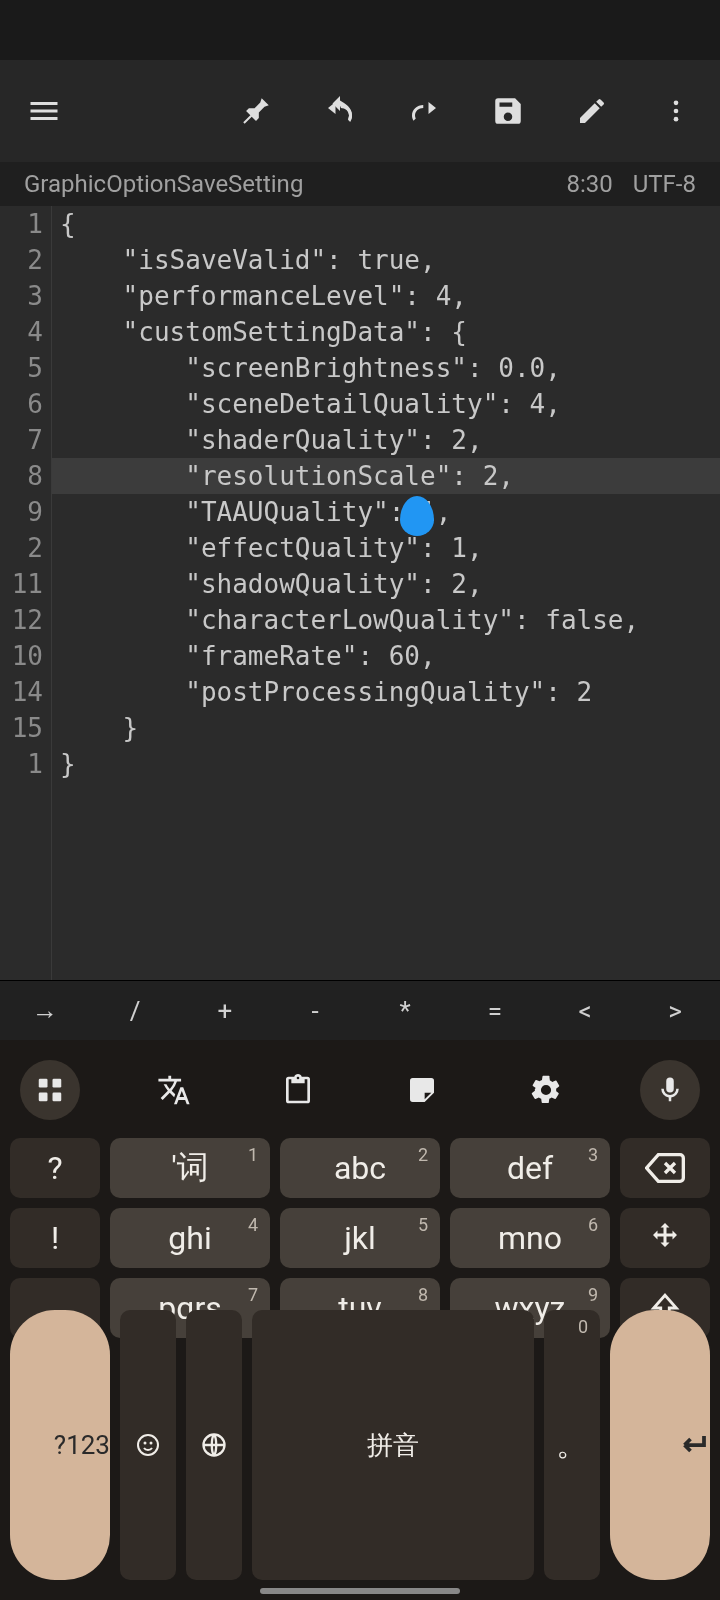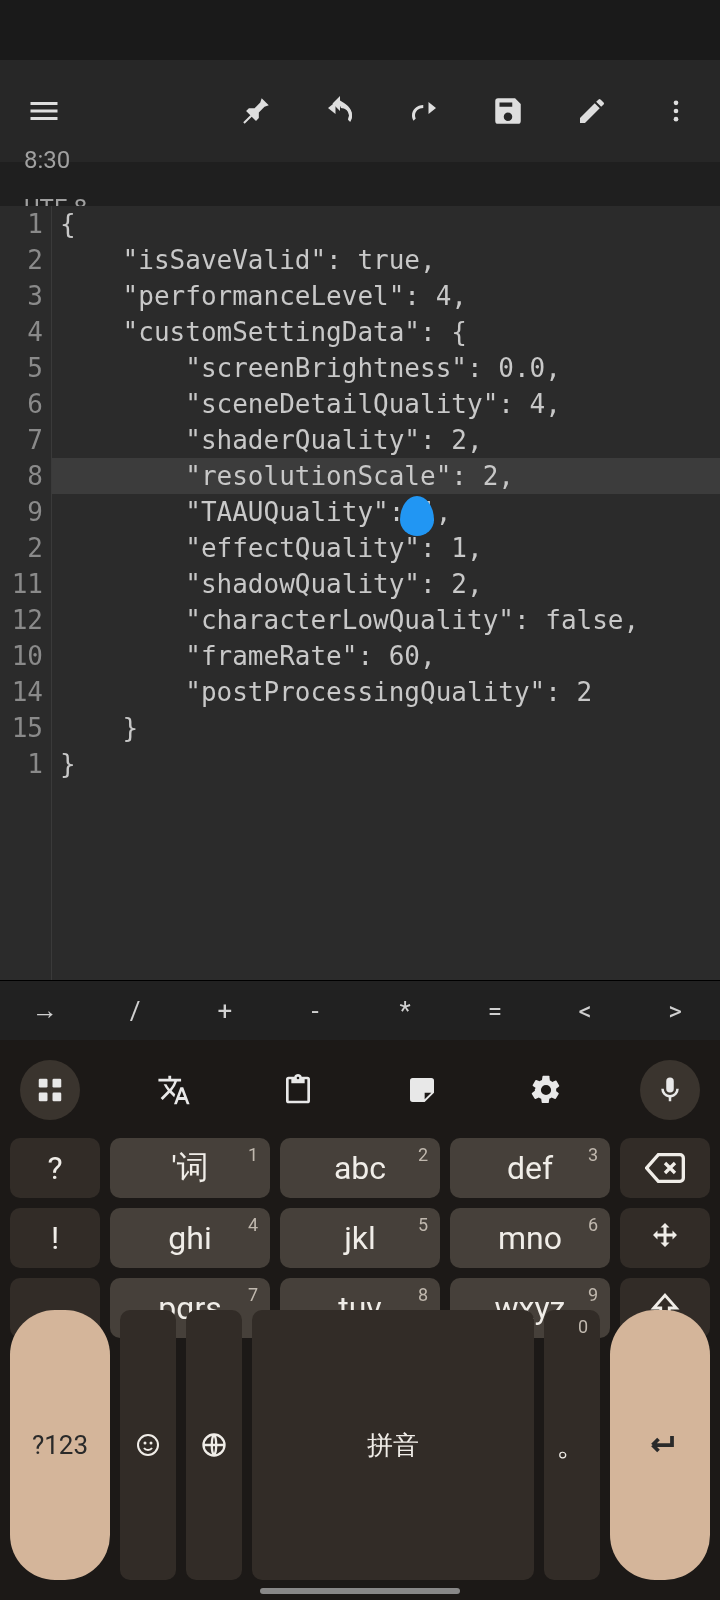--- a/index.html
+++ b/index.html
@@ -6,21 +6,21 @@
   html, body { width: 720px; height: 1600px; background: #1a1a1a; font-family: Roboto, Arial, sans-serif; overflow: hidden; }
   
   .statusbar { height: 60px; background: #1a1a1a; }
   
   .toolbar { height: 102px; background: #272727; display: flex; align-items: center; padding: 0 20px; gap: 8px; }
   .toolbar-icon { width: 48px; height: 48px; display: flex; align-items: center; justify-content: center; color: #dedede; }
   .toolbar-spacer { flex: 1; }
   .toolbar-group { display: flex; gap: 36px; align-items: center; }
   
   .infobar { height: 44px; background: #1f1f1f; display: flex; align-items: center; padding: 0 24px; color: #a0a0a0; font-size: 24px; justify-content: space-between; }
-  .infobar-right { display: flex; gap: 20px; flex-direction: column; }
+  .infobar-right { display: flex; gap: 20px; }
   
   .editor { display: flex; background: #2b2b2b; height: 774px; position: relative; }
   .gutter { width: 52px; background: #2b2b2b; text-align: right; padding-right: 8px; color: #8a8a8a; font-family: monospace; font-size: 26px; line-height: 36px; border-right: 1px solid #3a3a3a; }
   .gutter-line { height: 36px; }
   .code { flex: 1; font-family: monospace; font-size: 26px; line-height: 36px; color: #c8c8c8; position: relative; }
   .code-line { height: 36px; white-space: pre; padding-left: 8px; }
   .code-line.hl { background: #3c3c3c; }
   .cursor-handle { position: absolute; width: 34px; height: 40px; background: #2196f3; border-radius: 50% 50% 50% 50% / 60% 60% 40% 40%; transform: rotate(0deg); }
   .cursor-handle::before { content:''; position:absolute; top:-6px; left:50%; transform:translateX(-50%); width:0; height:0; }
   
@@ -29,21 +29,21 @@
   
   .kb { background: #1c1917; height: 560px; display: flex; flex-direction: column; padding: 10px 10px 20px 10px; }
   .kb-toprow { height: 80px; display: flex; align-items: center; justify-content: space-between; padding: 0 10px; }
   .kb-topicon { width: 60px; height: 60px; display: flex; align-items: center; justify-content: center; color: #e8e8e8; }
   .kb-topicon.circle { background: #3a342e; border-radius: 50%; }
   
   .kb-rows { flex: 1; display: flex; flex-direction: column; gap: 10px; margin-top: 8px; }
   .kb-row { display: flex; gap: 10px; flex: 1; }
   .key { background: #46403a; border-radius: 10px; display: flex; align-items: center; justify-content: center; color: #f0ede8; font-size: 32px; position: relative; }
   .key.dark { background: #322c27; }
-  .key.accent { background: #d4b59a; color: #2a2a2a; }
+  .key.accent { background: #d4b59a; color: #2a2a2a; justify-content: flex-end; }
   .key-hint { position: absolute; top: 6px; right: 12px; font-size: 18px; color: #c0b8ae; }
   .key-sub { position: absolute; bottom: 6px; font-size: 16px; color: #c0b8ae; }
   
   .col-narrow { width: 90px; }
   .col-wide { flex: 1; }
   
   .navbar-handle { position: absolute; bottom: 6px; left: 50%; transform: translateX(-50%); width: 200px; height: 6px; background: #888; border-radius: 3px; }
   
   svg { display: block; }
 </style>
@@ -90,20 +90,21 @@
       <svg width="28" height="28" viewBox="0 0 24 24" fill="currentColor">
           <circle cx="12" cy="5" r="2"></circle>
           <circle cx="12" cy="12" r="2"></circle>
           <circle cx="12" cy="19" r="2"></circle>
         </svg>
     </div>
   </div>
 </div>
 
 <div class="infobar">
+  <span>GraphicOptionSaveSetting</span>
   <div class="infobar-right">
     <span>8:30</span>
     <span>UTF-8</span>
   </div>
 </div>
 
 <div class="editor">
   <div class="gutter">
     <div class="gutter-line">1</div>
     <div class="gutter-line">2</div>

